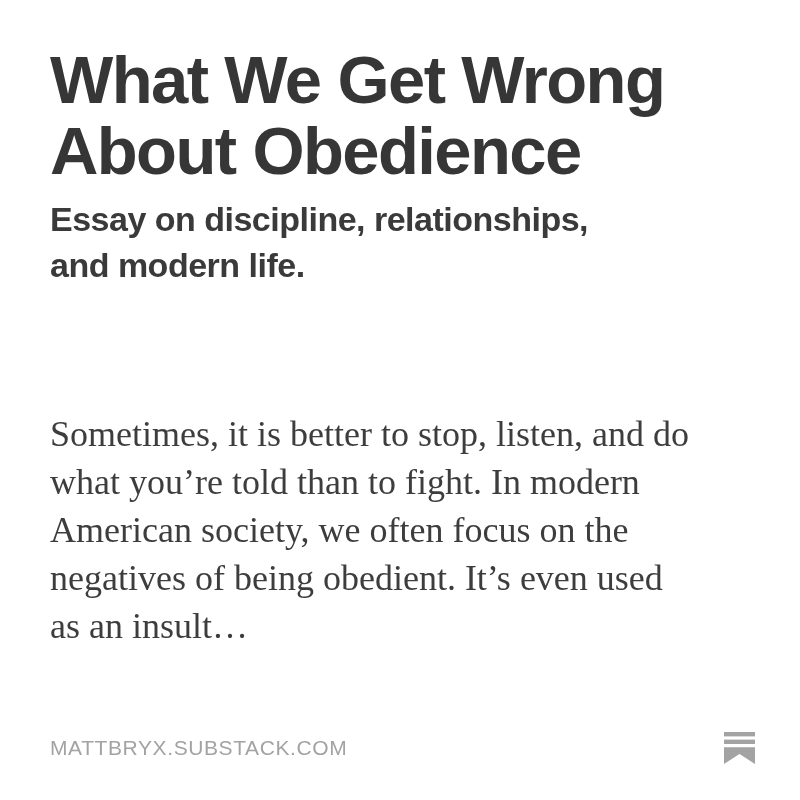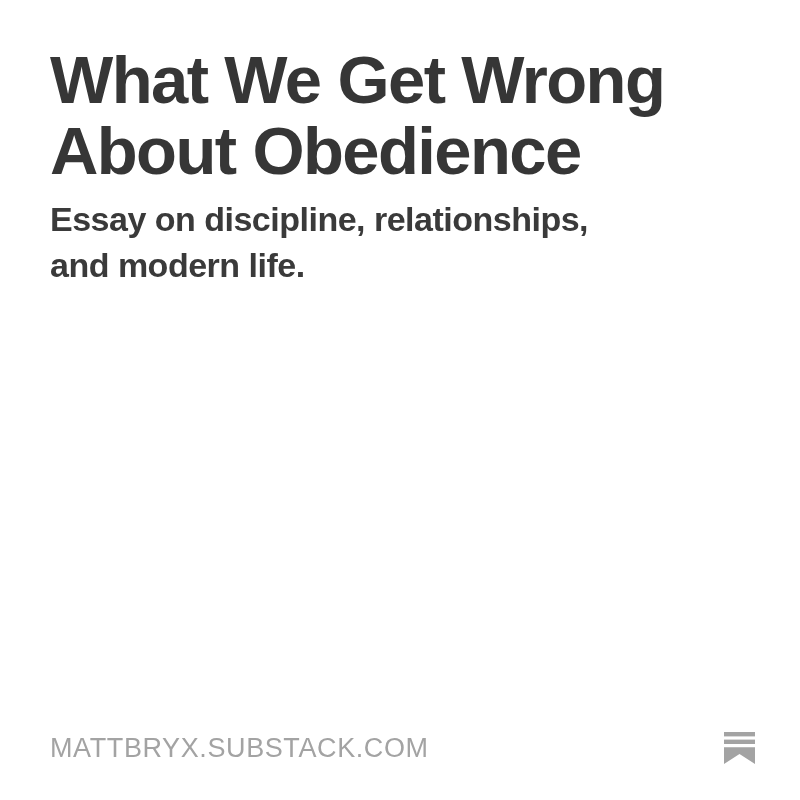--- a/index.html
+++ b/index.html
@@ -73,21 +73,21 @@
     right: 45px;
     bottom: 36px;
     display: flex;
     align-items: center;
     justify-content: space-between;
   }
 
   .site-domain {
     font-family: "Liberation Sans", sans-serif;
     font-weight: 400;
-    font-size: 27px;
+    font-size: 21px;
     line-height: 28px;
     letter-spacing: 0.6px;
     color: #a3a3a3;
     white-space: nowrap;
     text-align: right;
   }
 
   .brand-mark {
     width: 31px;
     height: 32px;
@@ -102,20 +102,21 @@
 <div class="card">
 
   <div class="headline-block">
     <h1 class="post-title">What We Get Wrong About Obedience</h1>
 
     <h2 class="post-subtitle">Essay on discipline, relationships, and modern life.</h2>
   </div>
 
   <div class="spacer"></div>
 
+  <p class="post-excerpt">Sometimes, it is better to stop, listen, and do what you’re told than to fight. In modern American society, we often focus on the negatives of being obedient. It’s even used as an insult…</p>
 
   <div class="footer">
     <span class="site-domain">MATTBRYX.SUBSTACK.COM</span>
 
     <span class="brand-mark">
       <svg viewBox="0 0 31 32" width="31" height="32" aria-hidden="true">
         <rect x="0" y="0" width="31" height="4.4" fill="#a3a3a3"></rect>
         <rect x="0" y="7.6" width="31" height="4.4" fill="#a3a3a3"></rect>
         <path d="M0 15.2 H31 V32 L15.5 22.1 L0 32 Z" fill="#a3a3a3"></path>
       </svg>

